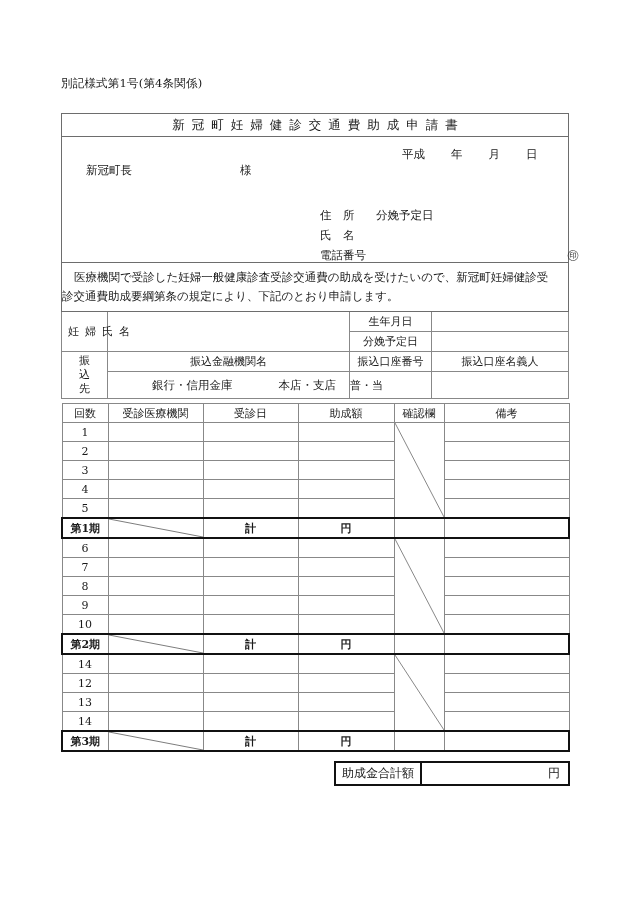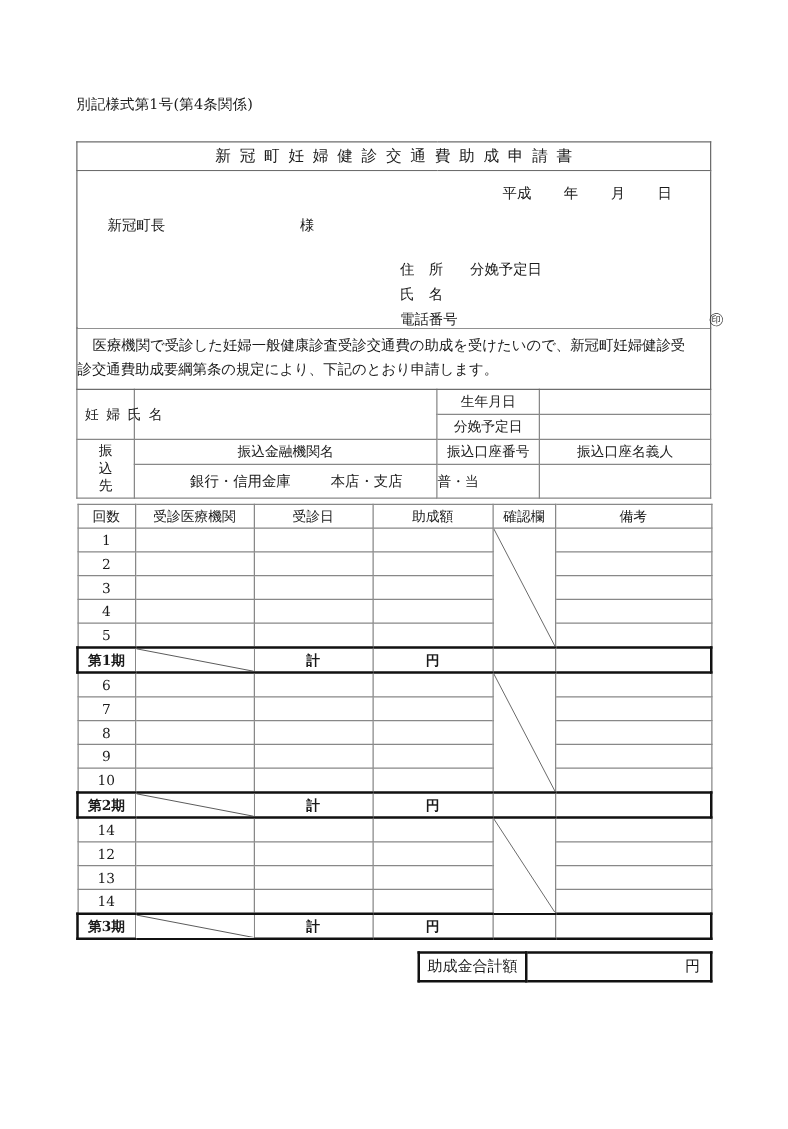--- a/index.html
+++ b/index.html
@@ -75,21 +75,21 @@
   .era-line {
     position: absolute;
     left: 340px; top: 10px;
     font-size: 11.5px;
     white-space: nowrap;
   }
   .era-line span.gap { display: inline-block; width: 26px; }
 
   .mayor-line {
     position: absolute;
-    left: 24px; top: 36px;
+    left: 24px; top: 26px;
     font-size: 11.5px;
     white-space: nowrap;
   }
   .mayor-line .sama { display: inline-block; margin-left: 108px; }
 
   .addr-block {
     position: absolute;
     left: 258px; top: 68px;
     font-size: 11.5px;
     line-height: 20px;
@@ -137,21 +137,21 @@
   }
   .vert span { display: block; }
 
   .pad-l { padding-left: 14px; }
 
   .bank-line {
     font-size: 11.5px;
     padding-left: 44px;
     white-space: nowrap;
   }
-  .bank-line .branch { display: inline-block; margin-left: 32px; font-family: Liberation Mono, monospace; }
+  .bank-line .branch { display: inline-block; margin-left: 46px; font-family: Liberation Mono, monospace; }
 
   
   #detail {
     position: absolute;
     left: 61px;
     top: 403px;
     width: 507px;
   }
   #detail table.grid { width: 507px; font-size: 11px; }
   #detail td { height: 18px; text-align: center; }

